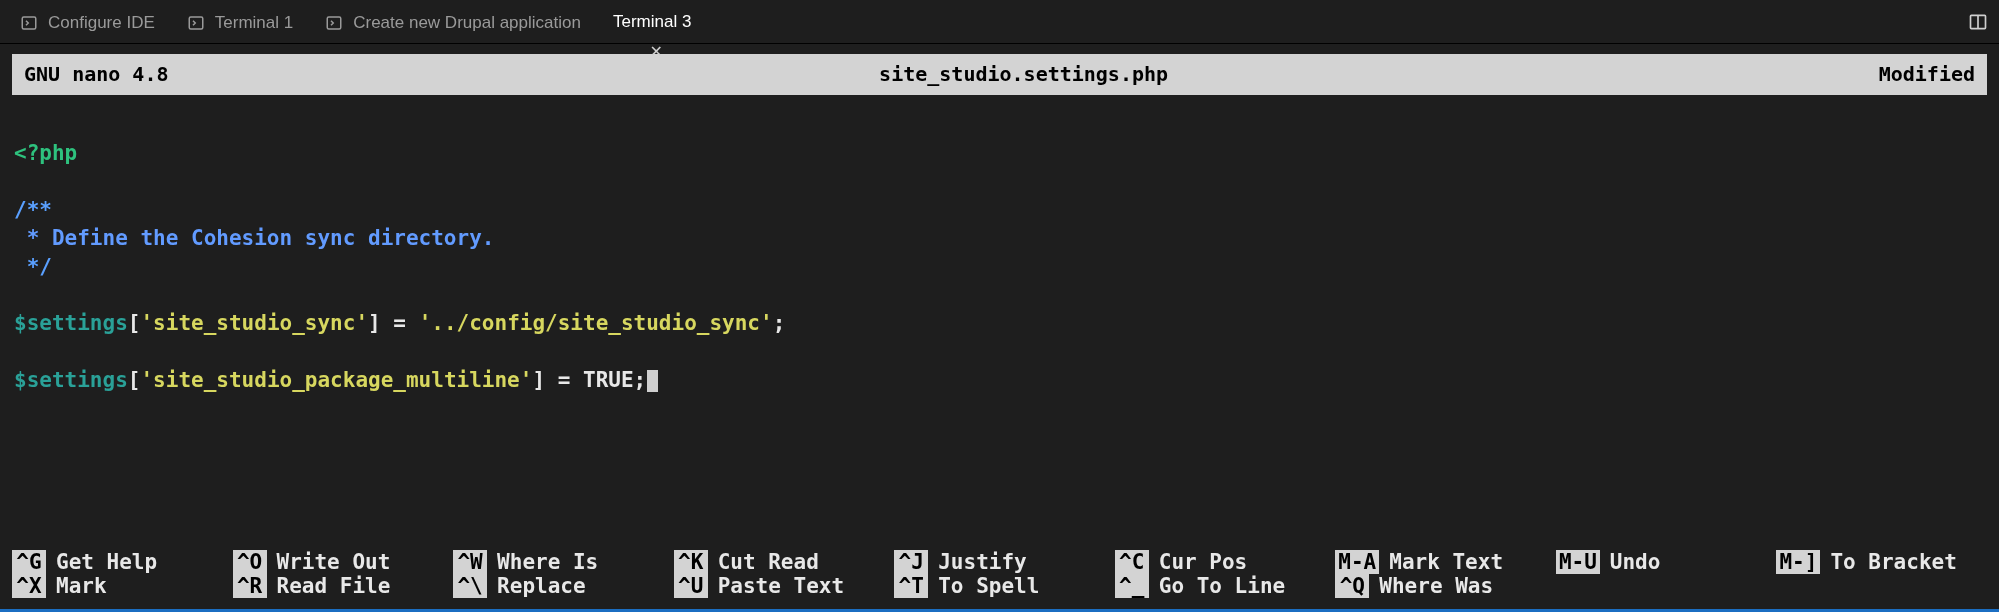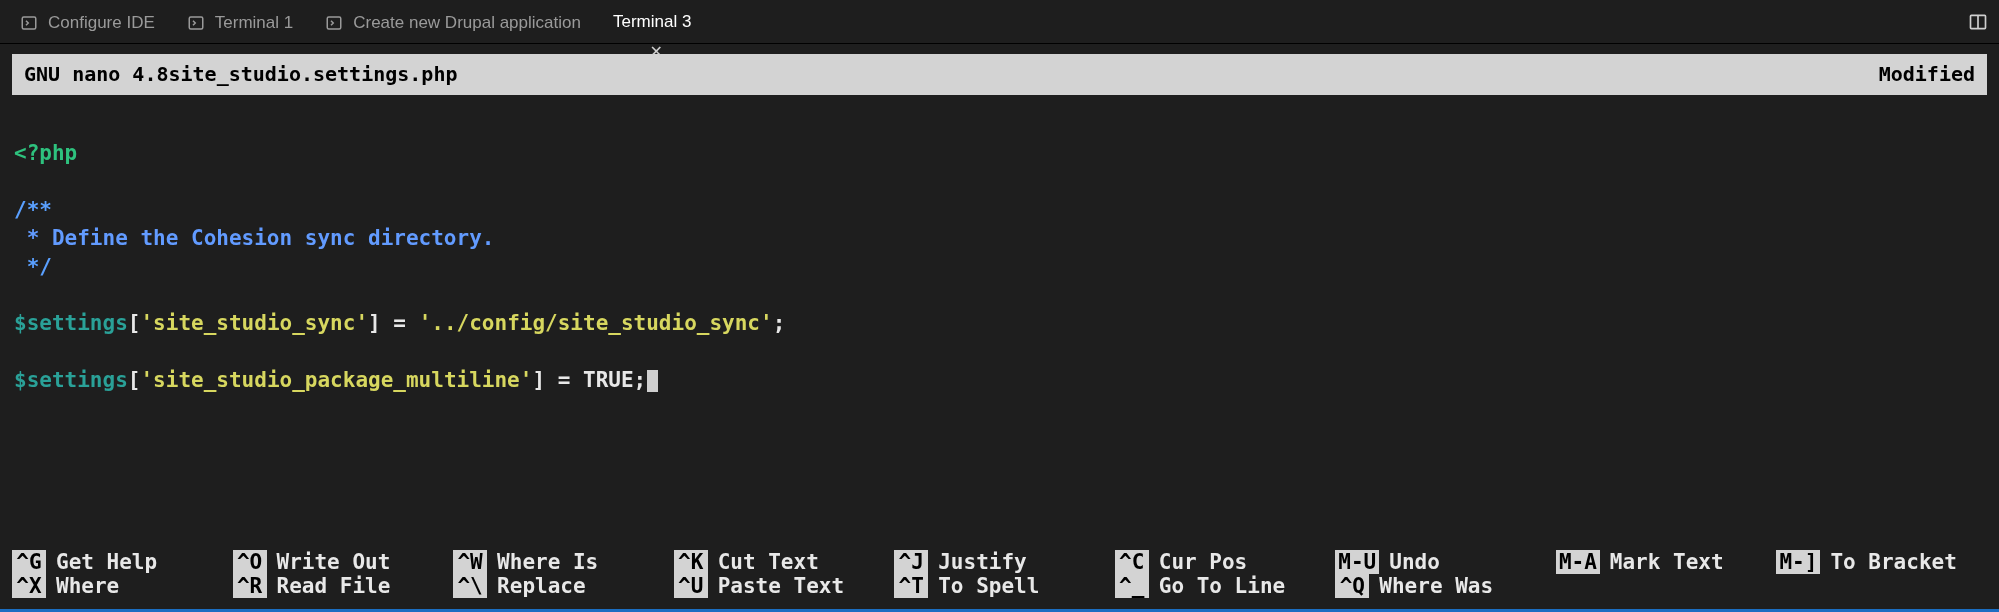--- a/index.html
+++ b/index.html
@@ -66,21 +66,21 @@
     background: #d3d3d3;
     color: #000;
     display: flex;
     align-items: center;
     padding: 0 12px;
     font-weight: 600;
     height: 41px;
     font-size: 20px;
   }
   .status-left { flex: 0 0 auto; }
-  .status-center { flex: 1 1 auto; text-align: left; }
+  .status-center { flex: 1 1 auto; text-align: center; }
   .status-right { flex: 0 0 auto; }
 
   
   .code {
     padding: 16px 2px;
     font-size: 21px;
     white-space: pre;
     font-weight: 600;
   }
   .c-green   { color: #2ec27e; }
@@ -208,46 +208,46 @@
   <div class="sc-cell">
       <span class="sc-key">^O</span>
       <span>Write Out</span>
     </div>
   <div class="sc-cell">
       <span class="sc-key">^W</span>
       <span>Where Is</span>
     </div>
   <div class="sc-cell">
       <span class="sc-key">^K</span>
-      <span>Cut Text</span>
+      <span>Cut Read</span>
     </div>
   <div class="sc-cell">
       <span class="sc-key">^J</span>
       <span>Justify</span>
     </div>
   <div class="sc-cell">
       <span class="sc-key">^C</span>
       <span>Cur Pos</span>
     </div>
   <div class="sc-cell">
+      <span class="sc-key">M-A</span>
+      <span>Mark Text</span>
+    </div>
+  <div class="sc-cell">
       <span class="sc-key">M-U</span>
       <span>Undo</span>
     </div>
   <div class="sc-cell">
-      <span class="sc-key">M-A</span>
-      <span>Mark Text</span>
-    </div>
-  <div class="sc-cell">
       <span class="sc-key">M-]</span>
       <span>To Bracket</span>
     </div>
 
   <div class="sc-cell">
       <span class="sc-key">^X</span>
-      <span>Where</span>
+      <span>Mark</span>
     </div>
   <div class="sc-cell">
       <span class="sc-key">^R</span>
       <span>Read File</span>
     </div>
   <div class="sc-cell">
       <span class="sc-key">^\</span>
       <span>Replace</span>
     </div>
   <div class="sc-cell">

